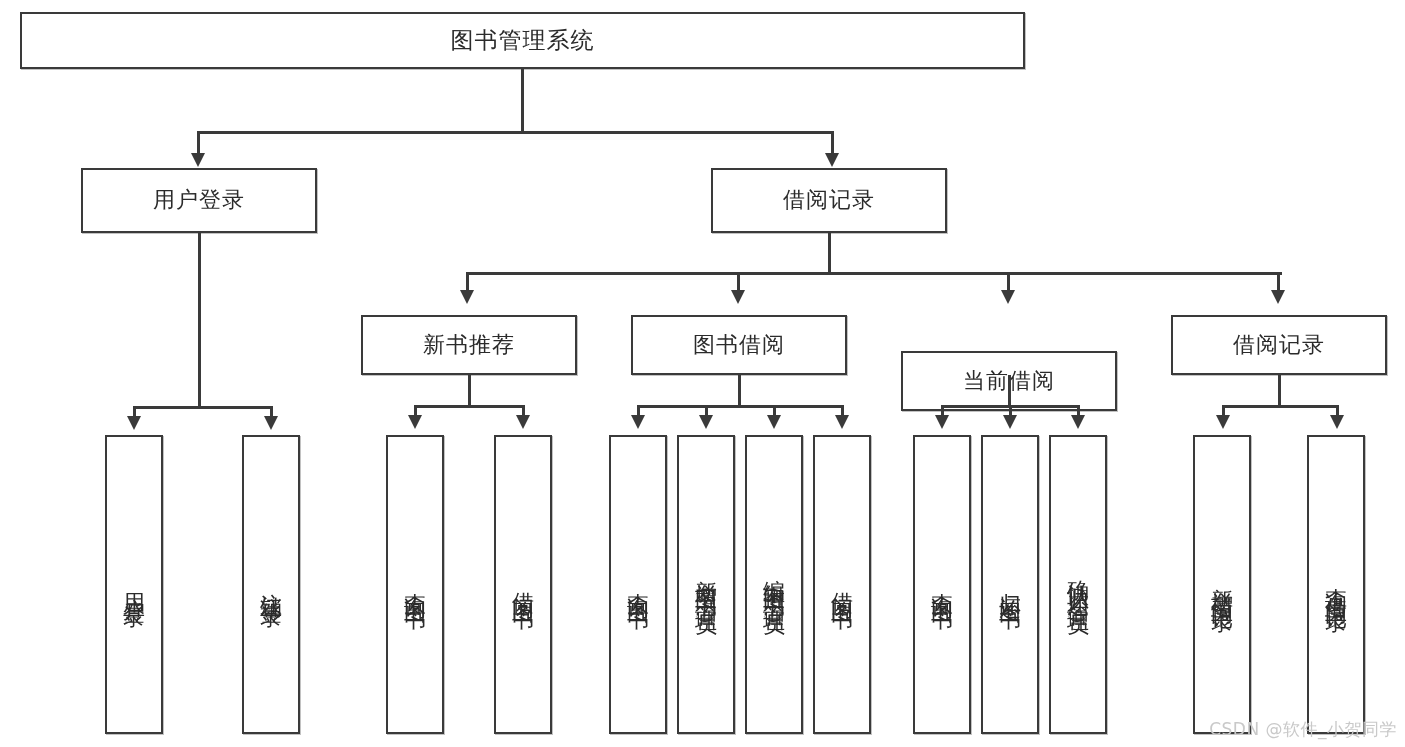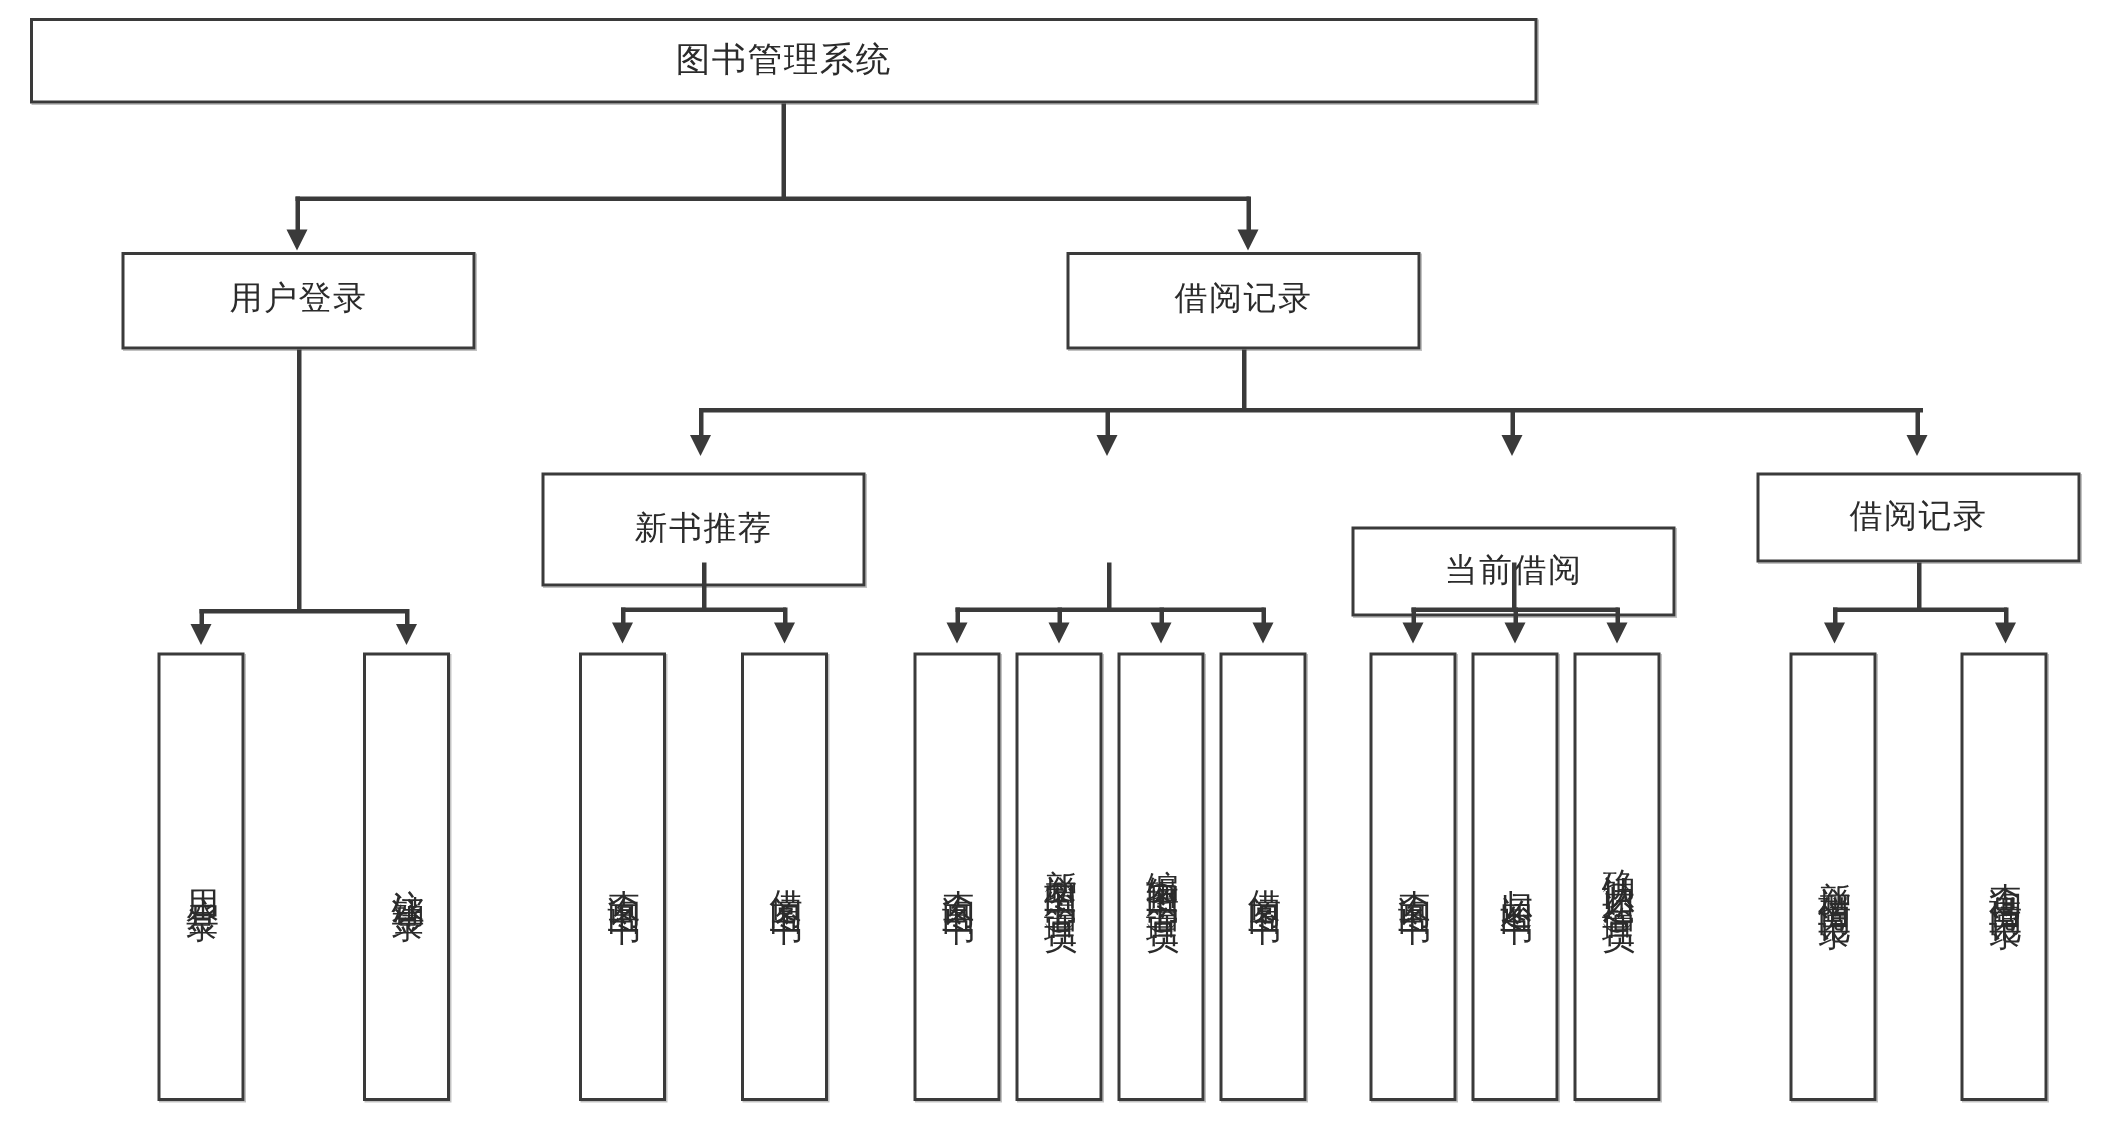--- a/index.html
+++ b/index.html
@@ -125,22 +125,25 @@
 
   <div class="vline" style="left:737px;top:272px;height:20px;"></div>
   <div class="arrow" style="left:731px;top:290px;"></div>
 
   <div class="vline" style="left:1007px;top:272px;height:20px;"></div>
   <div class="arrow" style="left:1001px;top:290px;"></div>
 
   <div class="vline" style="left:1277px;top:272px;height:20px;"></div>
   <div class="arrow" style="left:1271px;top:290px;"></div>
 
-  <div class="node h" style="left:361px;top:315px;width:216px;height:76px;">
+  <div class="node h" style="left:361px;top:315px;width:216px;height:60px;">
     <span class="label">新书推荐</span>
+  </div>
+  <div class="node h" style="left:631px;top:315px;width:216px;height:60px;">
+    <span class="label">图书借阅</span>
   </div>
   <div class="node h" style="left:901px;top:315px;width:216px;height:60px;margin-top:36px;">
     <span class="label">当前借阅</span>
   </div>
   <div class="node h" style="left:1171px;top:315px;width:216px;height:60px;">
     <span class="label">借阅记录</span>
   </div>
 
   <div class="vline" style="left:468px;top:375px;height:31px;"></div>
   <div class="hline" style="left:414px;top:405px;width:110px;"></div>
@@ -213,13 +216,14 @@
     <span class="label">确认归还（管理员）</span>
   </div>
 
   <div class="node v" style="left:1193px;top:435px;width:58px;height:299px;">
     <span class="label">新增借阅记录</span>
   </div>
   <div class="node v" style="left:1307px;top:435px;width:58px;height:299px;">
     <span class="label">查询借阅记录</span>
   </div>
 
+  <div id="watermark">CSDN @软件_小贺同学</div>
 </div>
 
 </body></html>

